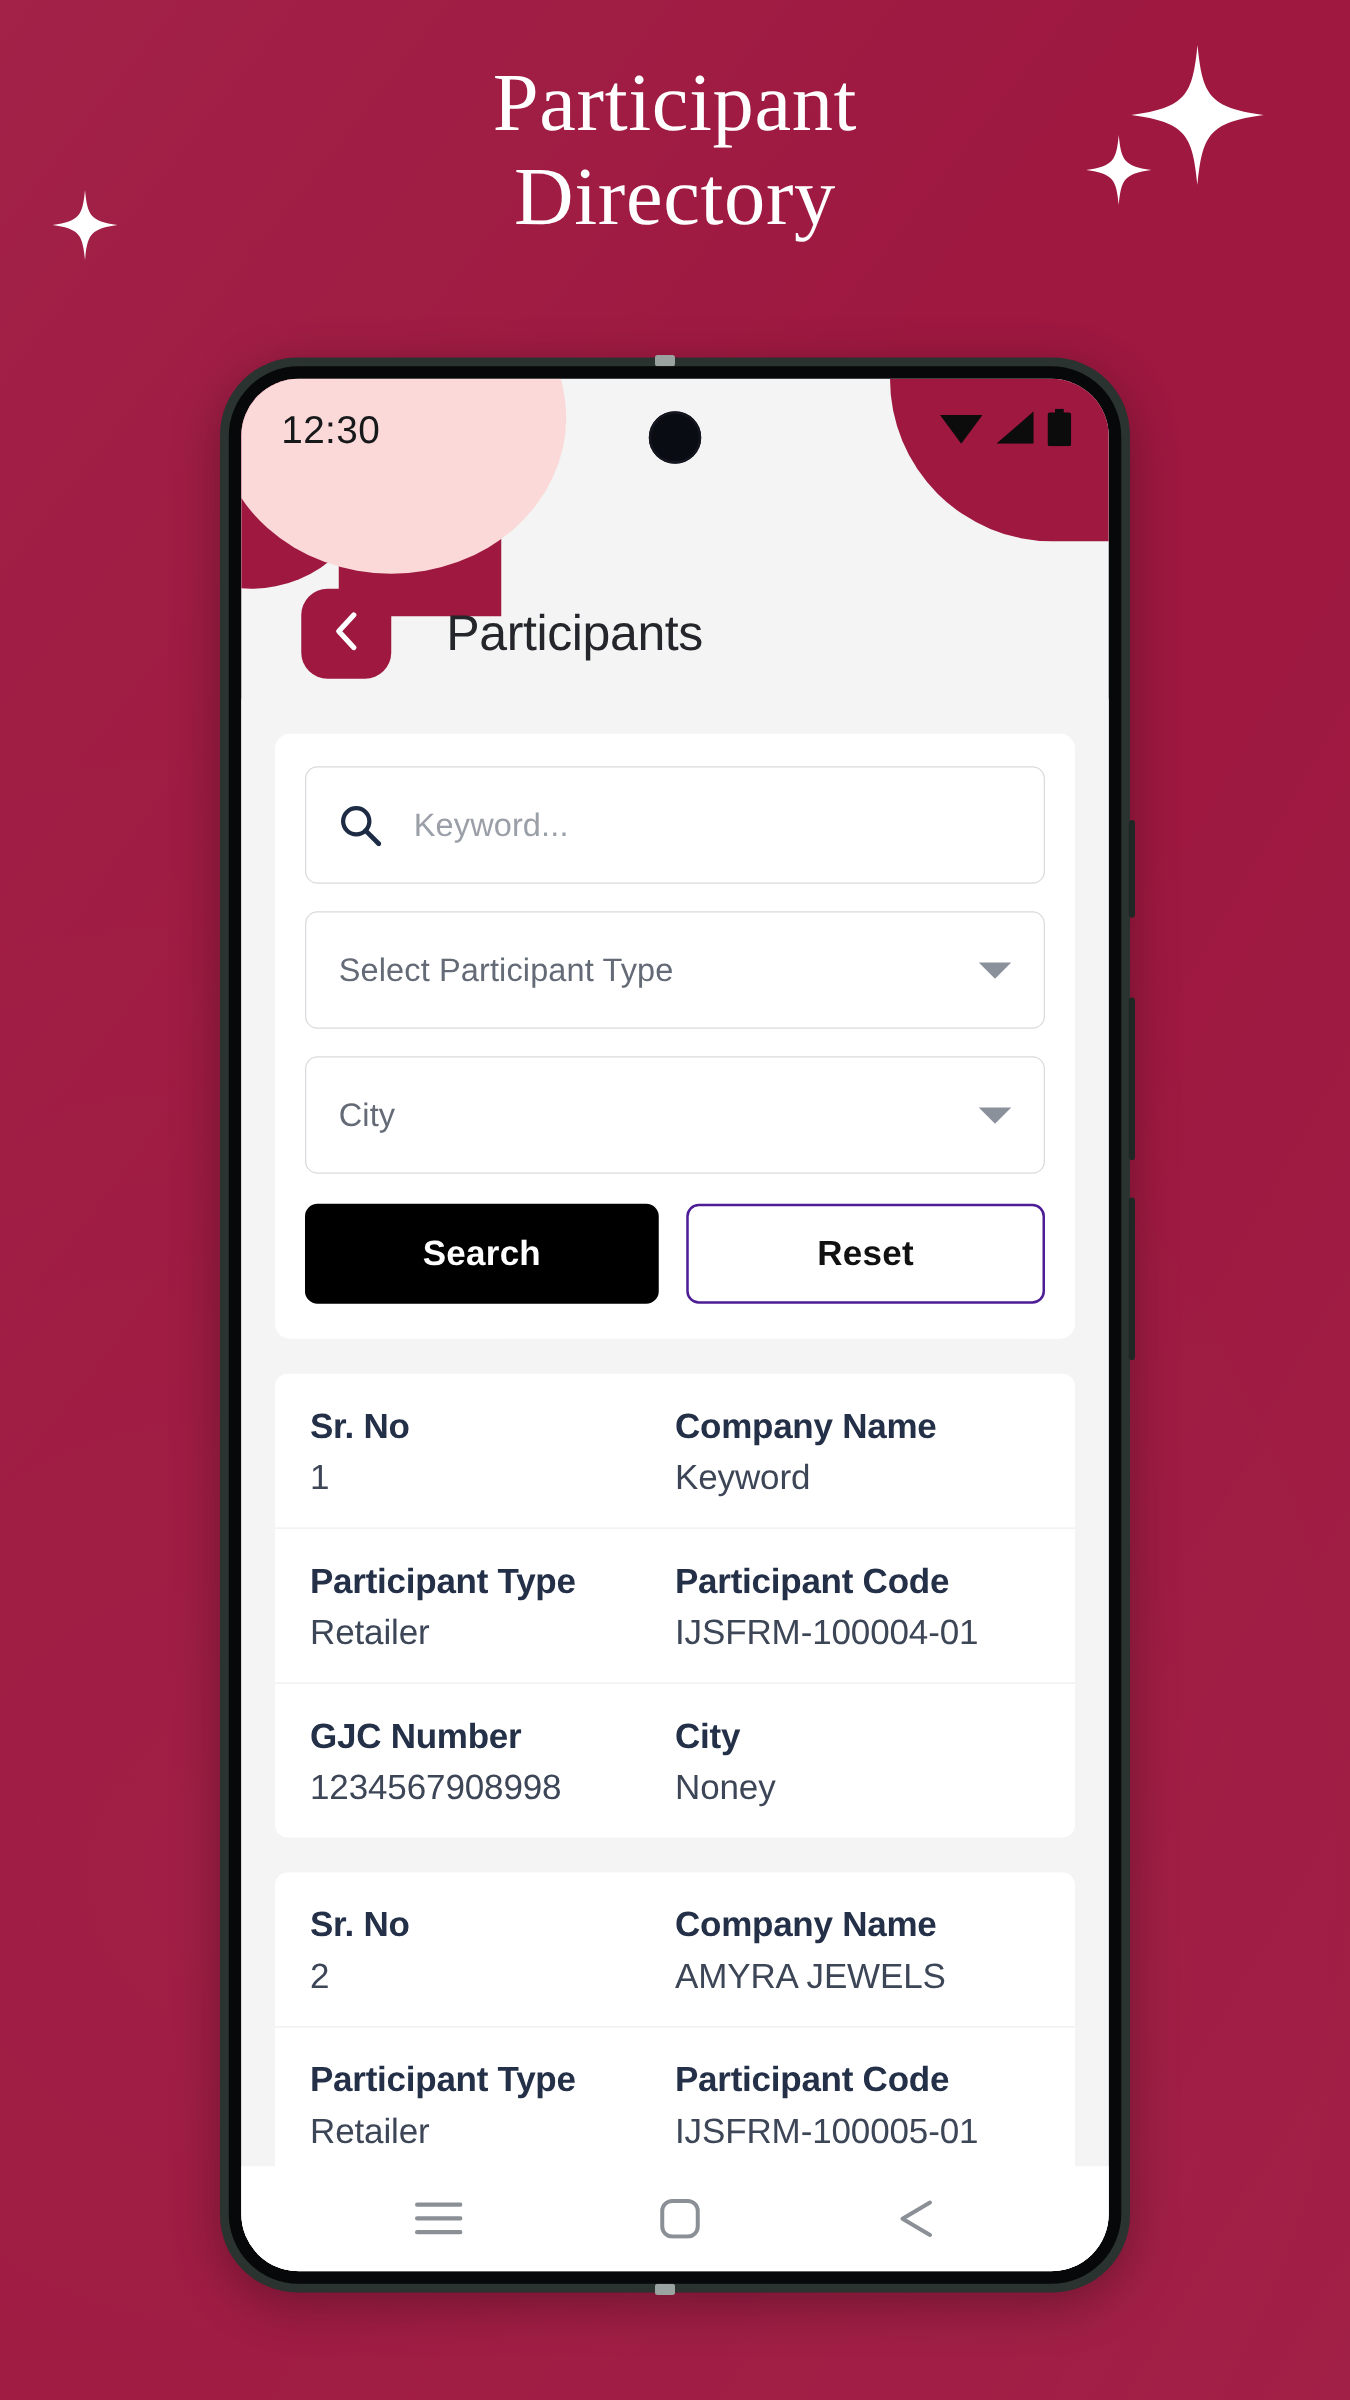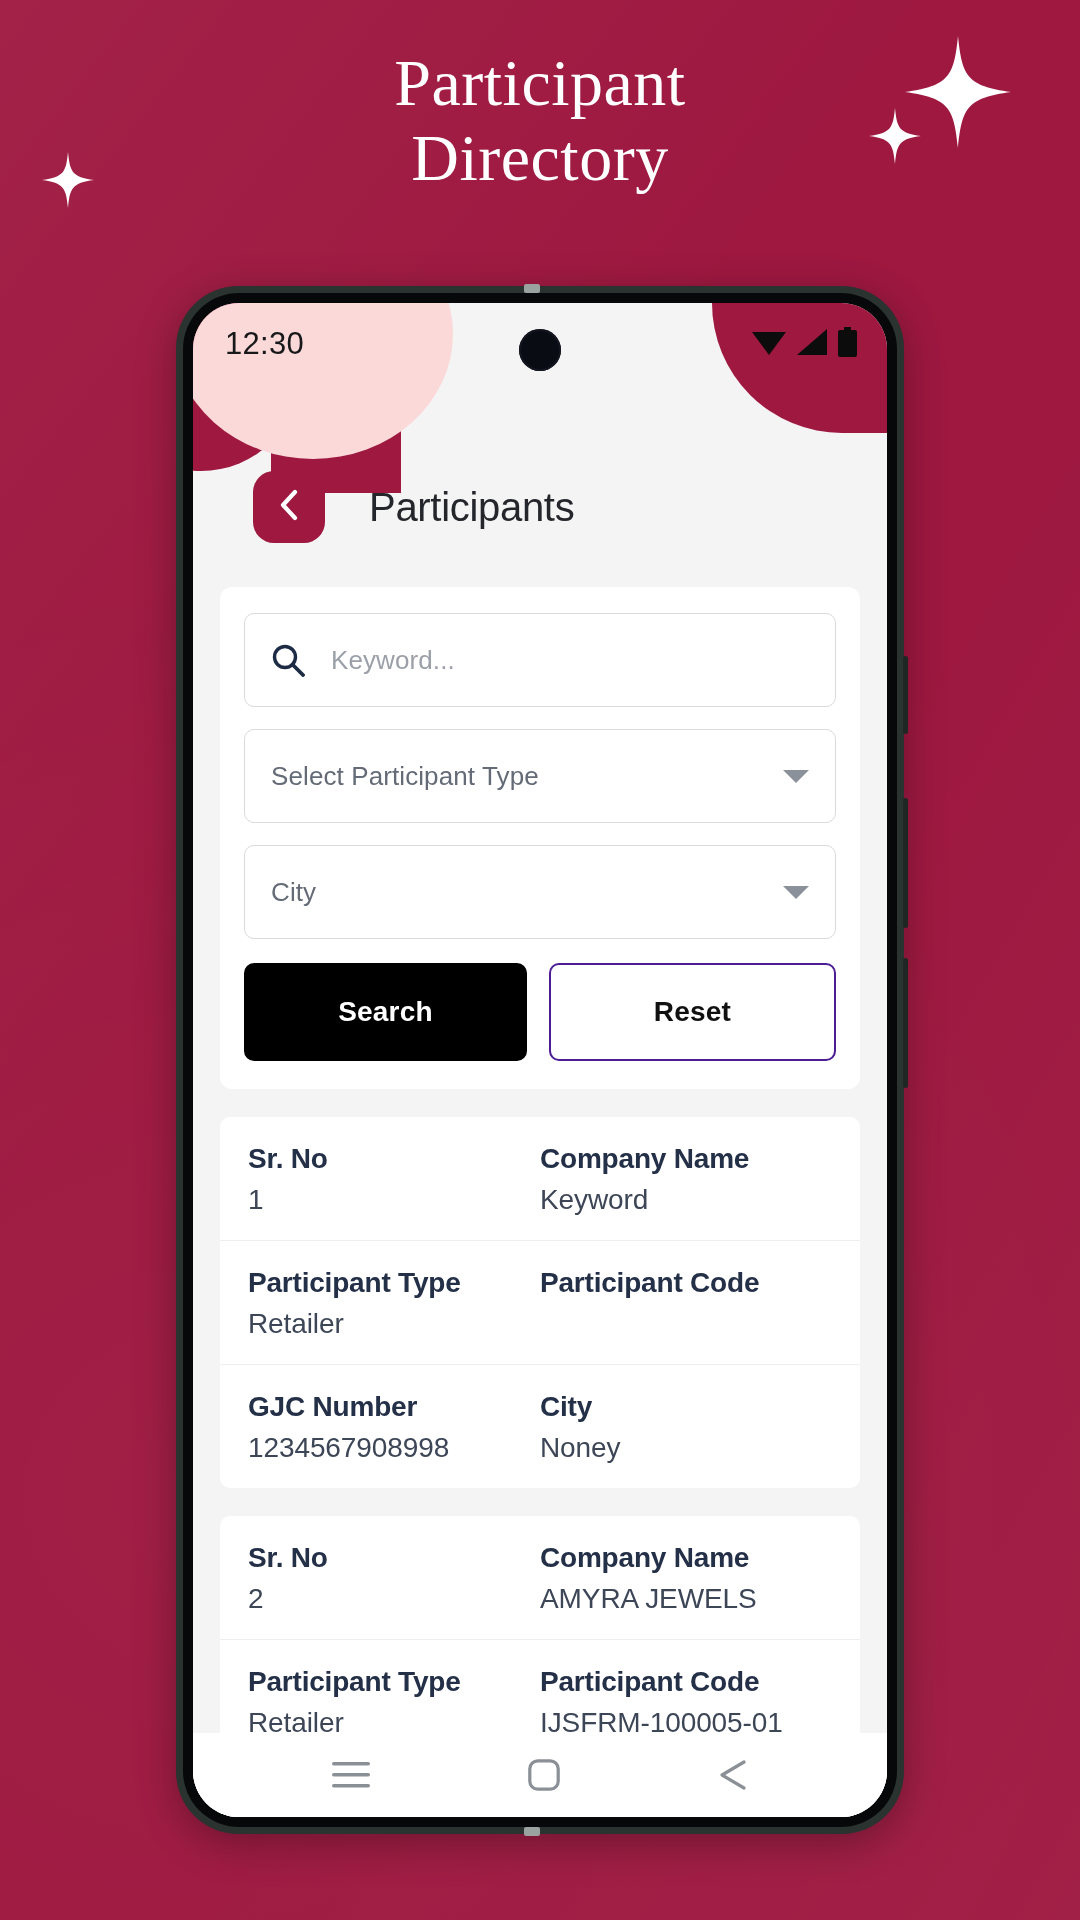--- a/index.html
+++ b/index.html
@@ -117,21 +117,21 @@
     position:absolute; left:50%; top:26px;
     width:42px; height:42px; margin-left:-21px;
     border-radius:50%;
     background:#0a0c14;
     box-shadow:inset 0 0 0 2px #14161f;
     z-index:6;
   }
 
   
   .appbar {
-    position:absolute; top:148px; left:16px; right:0;
+    position:absolute; top:148px; left:4px; right:0;
     height:112px;
     display:flex; align-items:center;
     padding-left:44px;
     z-index:4;
   }
   .back-btn {
     width:72px; height:72px;
     background:#9e1840;
     border-radius:21px;
     display:flex; align-items:center; justify-content:center;
@@ -172,21 +172,21 @@
   .field .search-ico { flex:0 0 auto; margin-right:26px; display:flex; }
   .field-text {
     font-size:26px; color:#9ba0a8; letter-spacing:0.1px;
   }
   .field-text.dark { color:#646b77; }
   .caret { margin-left:auto; flex:0 0 auto; display:flex; }
 
   .btn-row { display:flex; gap:22px; margin-top:24px; }
   .btn {
     flex:1 1 0;
-    height:98px;
+    height:80px;
     border-radius:10px;
     display:flex; align-items:center; justify-content:center;
     font-size:28px; font-weight:700; letter-spacing:0.2px;
   }
   .btn-search { background:#000000; color:#ffffff; }
   .btn-reset  { background:#ffffff; color:#111111; border:2px solid #4c1d95; }
 
   
   .result-card {
     margin:28px 27px 0 27px;
@@ -348,20 +348,21 @@
             <div class="cell-value">Keyword</div>
           </div>
         </div>
         <div class="result-row">
           <div class="cell">
             <div class="cell-label">Participant Type</div>
             <div class="cell-value">Retailer</div>
           </div>
           <div class="cell">
             <div class="cell-label">Participant Code</div>
+            <div class="cell-value">IJSFRM-100004-01</div>
           </div>
         </div>
         <div class="result-row">
           <div class="cell">
             <div class="cell-label">GJC Number</div>
             <div class="cell-value">1234567908998</div>
           </div>
           <div class="cell">
             <div class="cell-label">City</div>
             <div class="cell-value">Noney</div>

